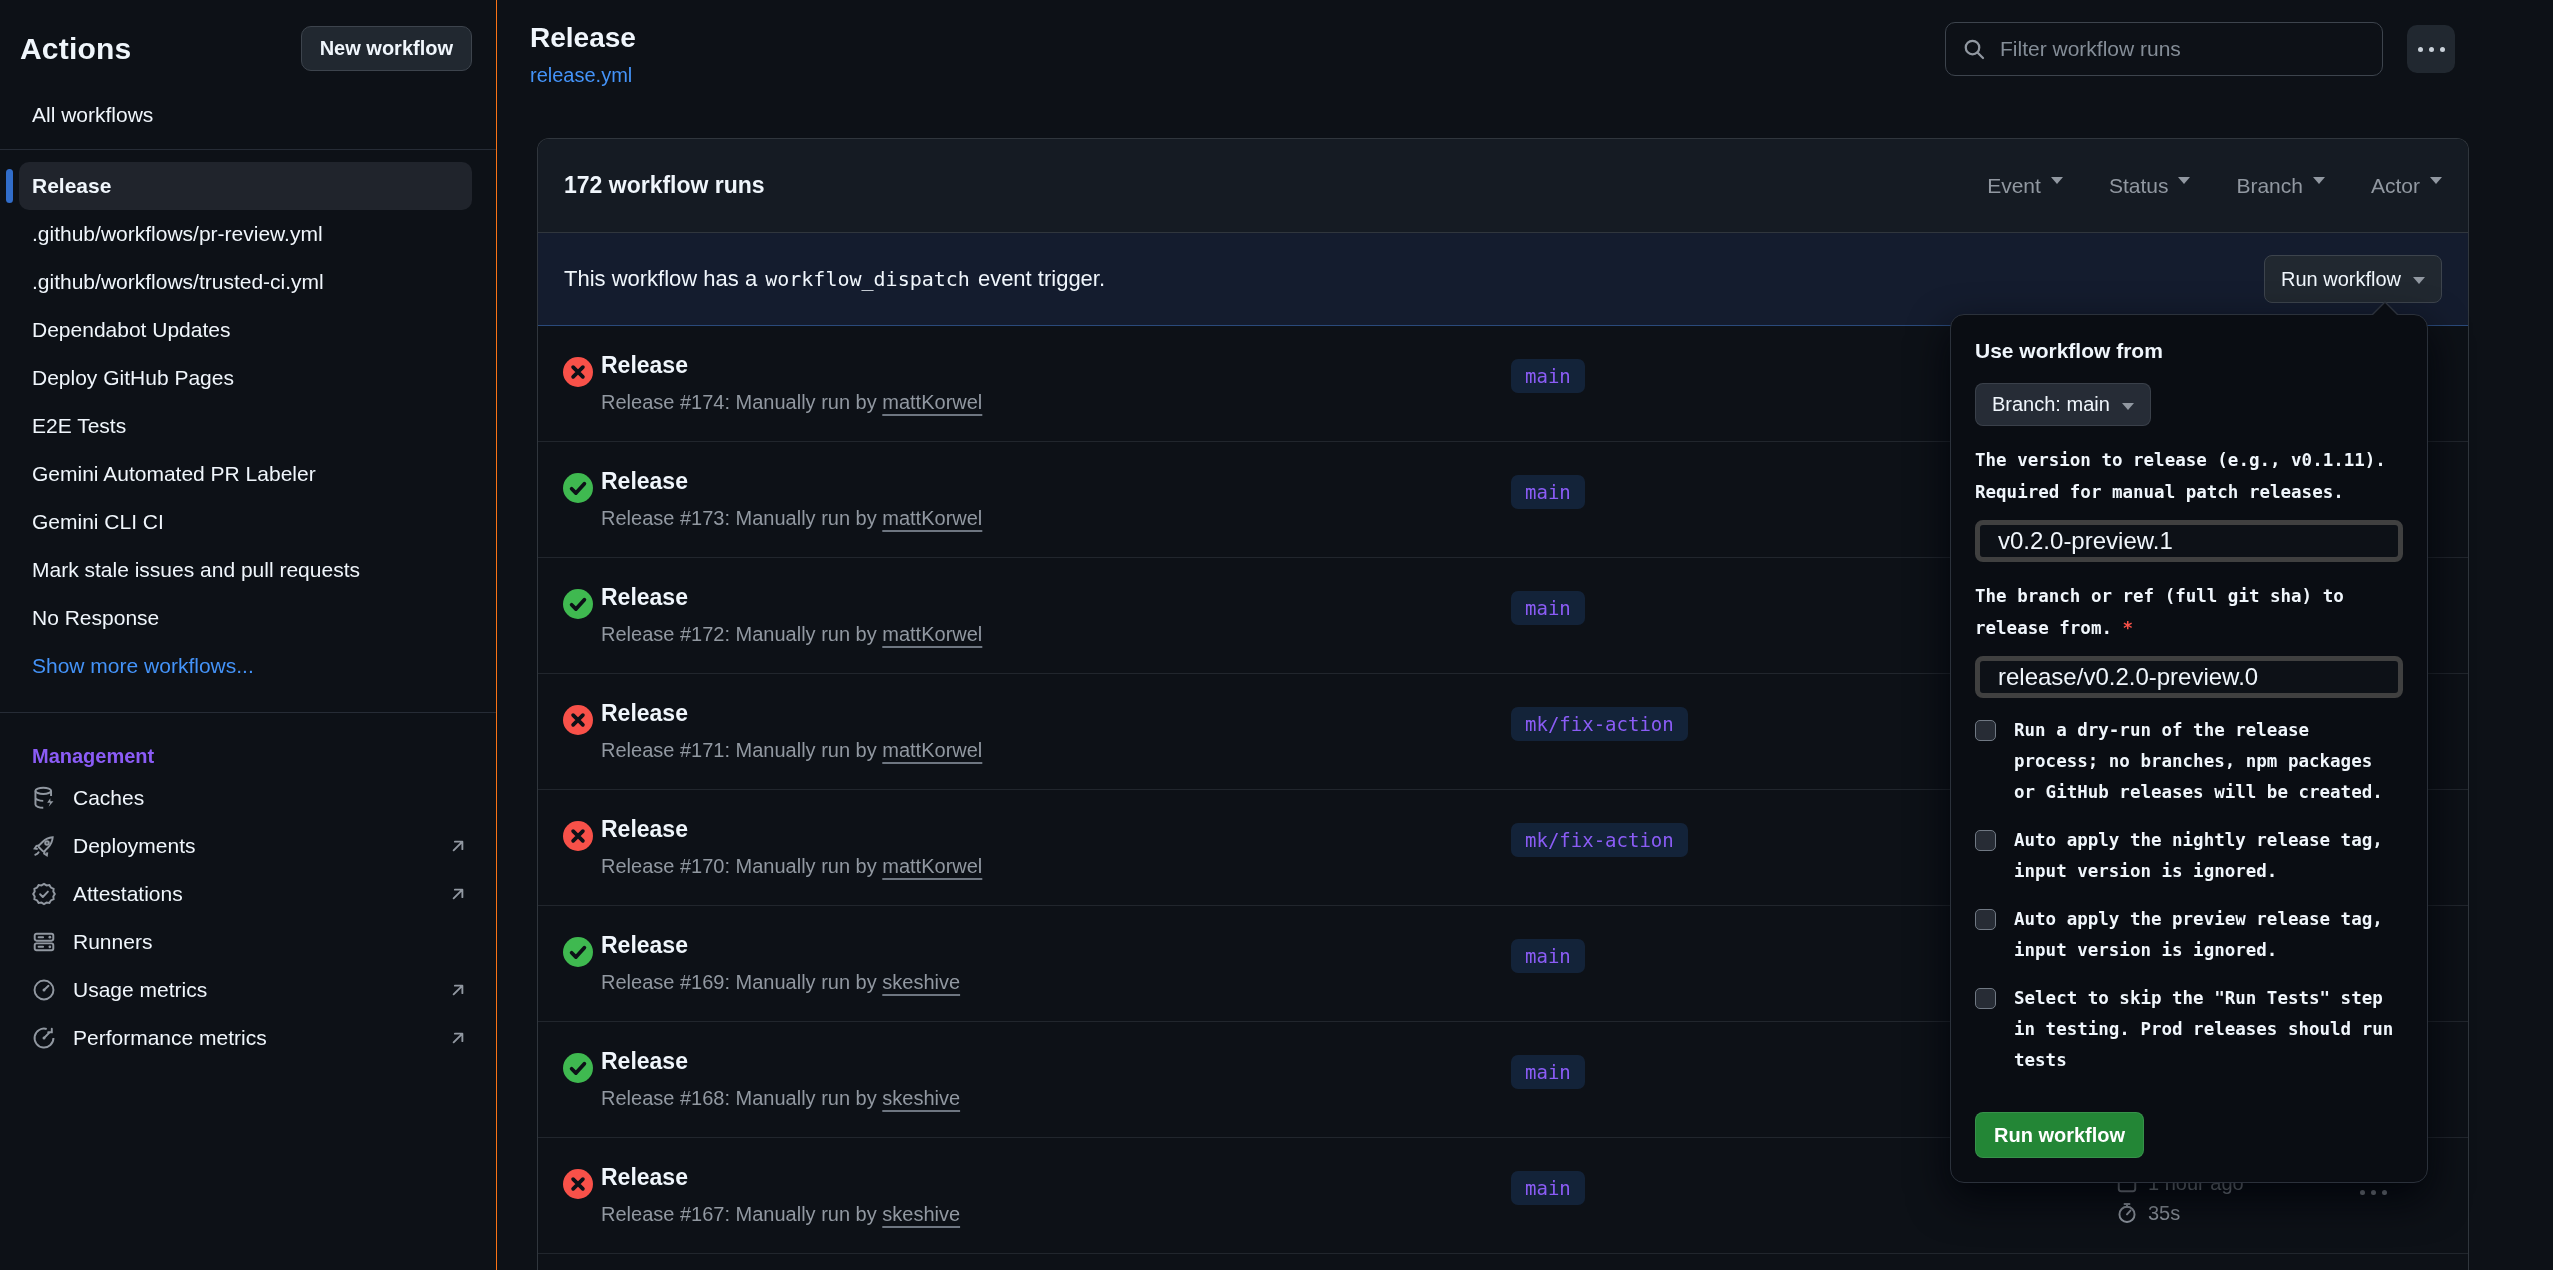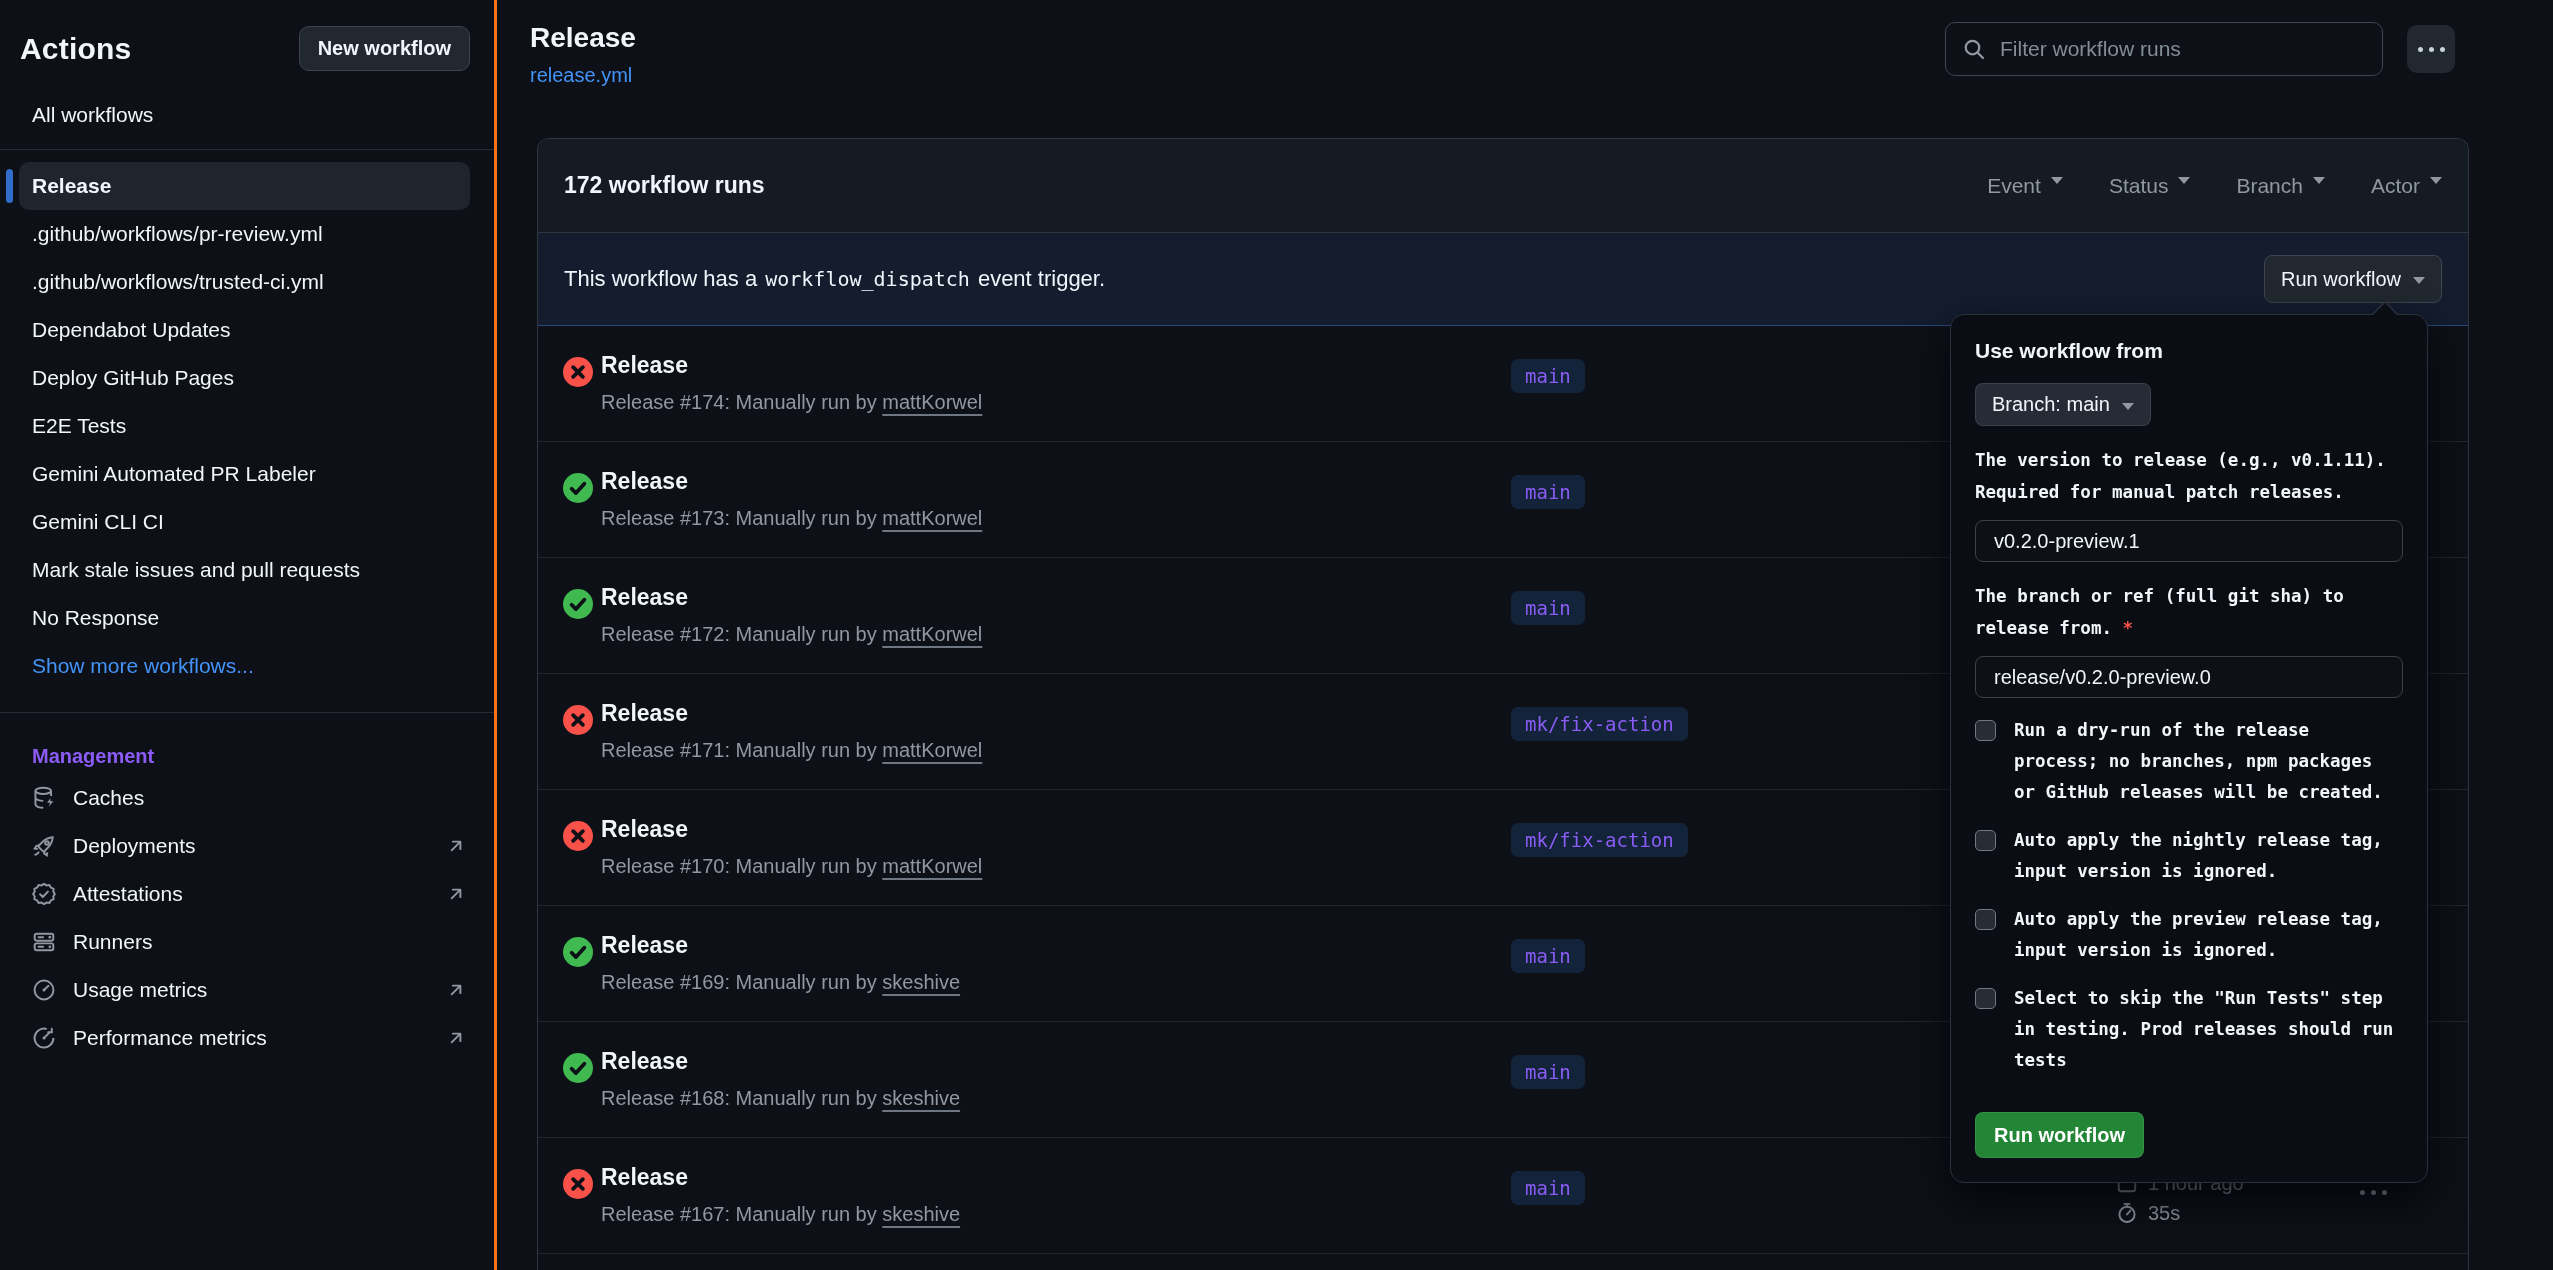--- a/index.html
+++ b/index.html
@@ -6,21 +6,21 @@
   html,body { margin:0; padding:0; background:#010409; }
   body {
     width:2553px; height:1270px; overflow:hidden;
     font-family:"Liberation Sans", sans-serif;
     color:#f0f6fc; font-size:21px;
     -webkit-font-smoothing:antialiased;
   }
   .page { position:relative; width:2553px; height:1270px; background:#0d1117; display:flex; }
 
   
-  .sidebar { width:497px; flex:0 0 497px; border-right:3px solid #f97316; padding-bottom:28px; }
+  .sidebar { width:497px; flex:0 0 497px; border-right:1px solid #f97316; padding-bottom:28px; }
   .sidebar-header { display:flex; align-items:center; justify-content:space-between; padding:26px 24px 0 20px; }
   .sidebar-title { font-size:30px; font-weight:700; letter-spacing:.2px; }
   .btn-secondary {
     background:#212830; border:1px solid #3d444d; border-radius:10px;
     color:#f0f6fc; font-size:20px; font-weight:600; padding:10px 18px;
     font-family:inherit; cursor:pointer; white-space:nowrap;
   }
   .all-workflows { padding:32px 24px 0 32px; font-size:21px; cursor:pointer; }
   .sidebar-divider { border-top:1px solid #262c36; margin:22px 0 12px 0; }
   .wf-list { padding-right:24px; }
@@ -135,22 +135,22 @@
     padding:12px 16px; height:43px; display:flex; align-items:center; gap:12px; cursor:pointer;
   }
   .branch-select-btn .caret { color:#9198a1; }
   .field-desc {
     margin-top:18px; font-family:"DejaVu Sans Mono", monospace; font-weight:700;
     font-size:17.5px; line-height:32px; color:#f0f6fc; width:430px;
   }
   .required-star { color:#f85149; }
   .field-input {
     margin-top:12px; width:100%; height:42px; background:#0d1117;
-    border:1px solid #404040; border-radius:8px; color:#f0f6fc;
-    font-size:20px; font-family:inherit; padding:0 18px; outline:none;
+    border:5px solid #404040; border-radius:8px; color:#f0f6fc;
+    font-size:24px; font-family:inherit; padding:0 18px; outline:none;
   }
   .cb-row { display:flex; align-items:flex-start; margin-top:17px; }
   .checkbox {
     width:21px; height:21px; border-radius:5px; flex:0 0 21px;
     background:#272c35; border:1.5px solid #707883; margin-top:5px; cursor:pointer;
   }
   .cb-label {
     margin-left:18px; font-family:"DejaVu Sans Mono", monospace; font-weight:700;
     font-size:17.5px; line-height:31px; width:382px; cursor:pointer;
   }

